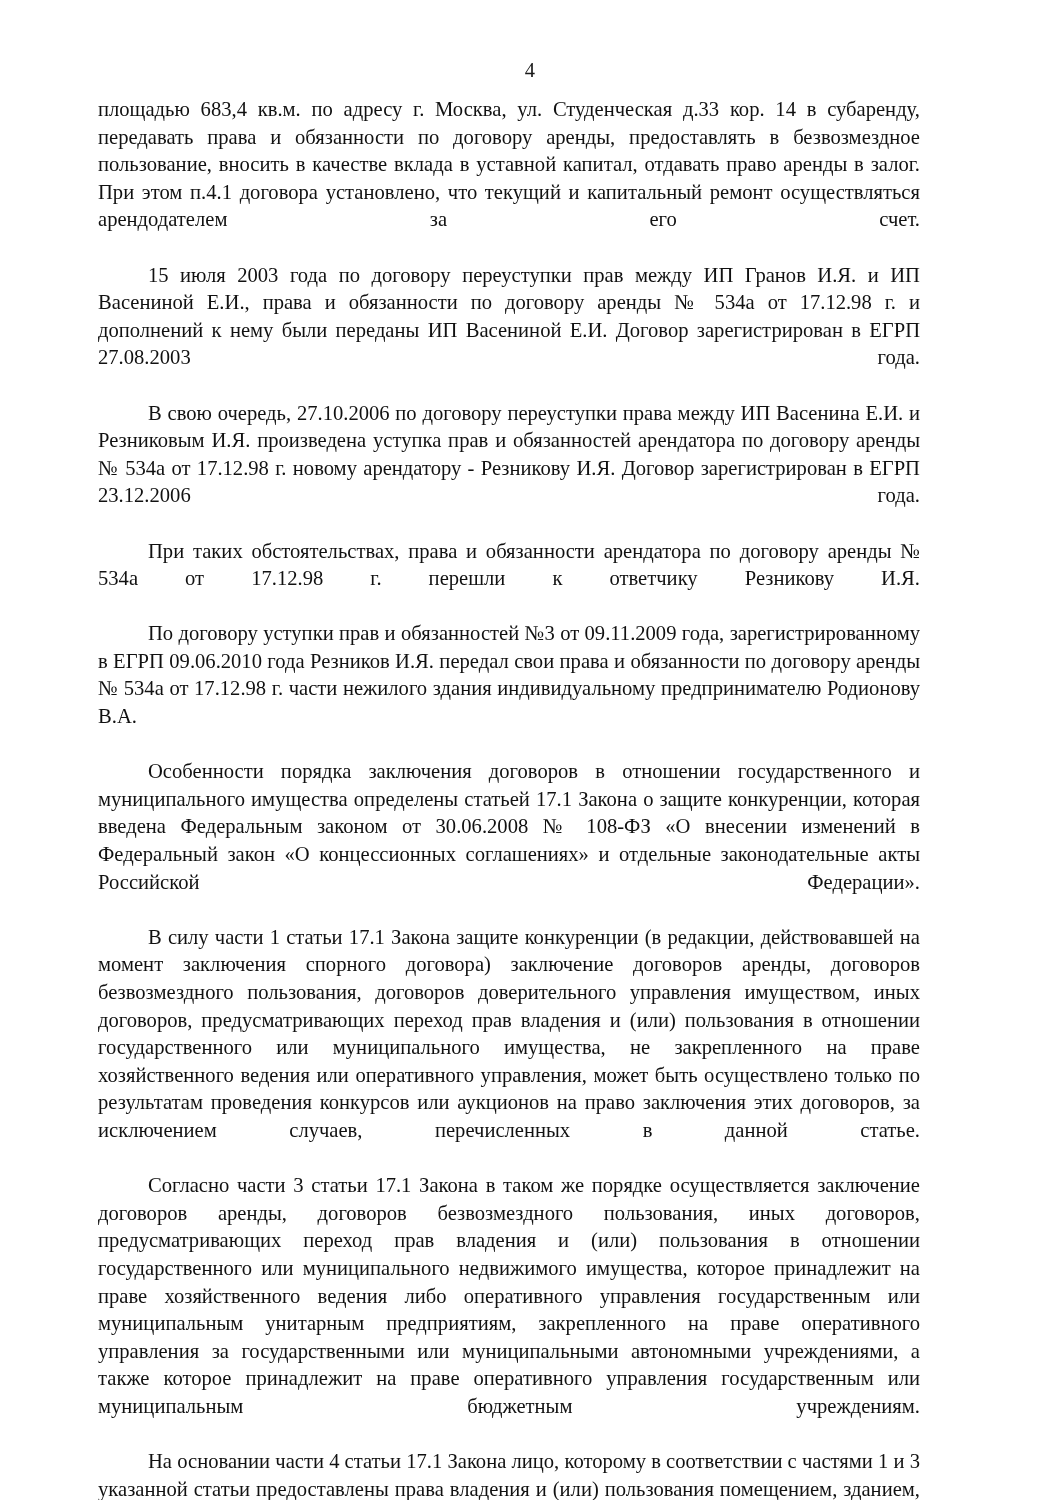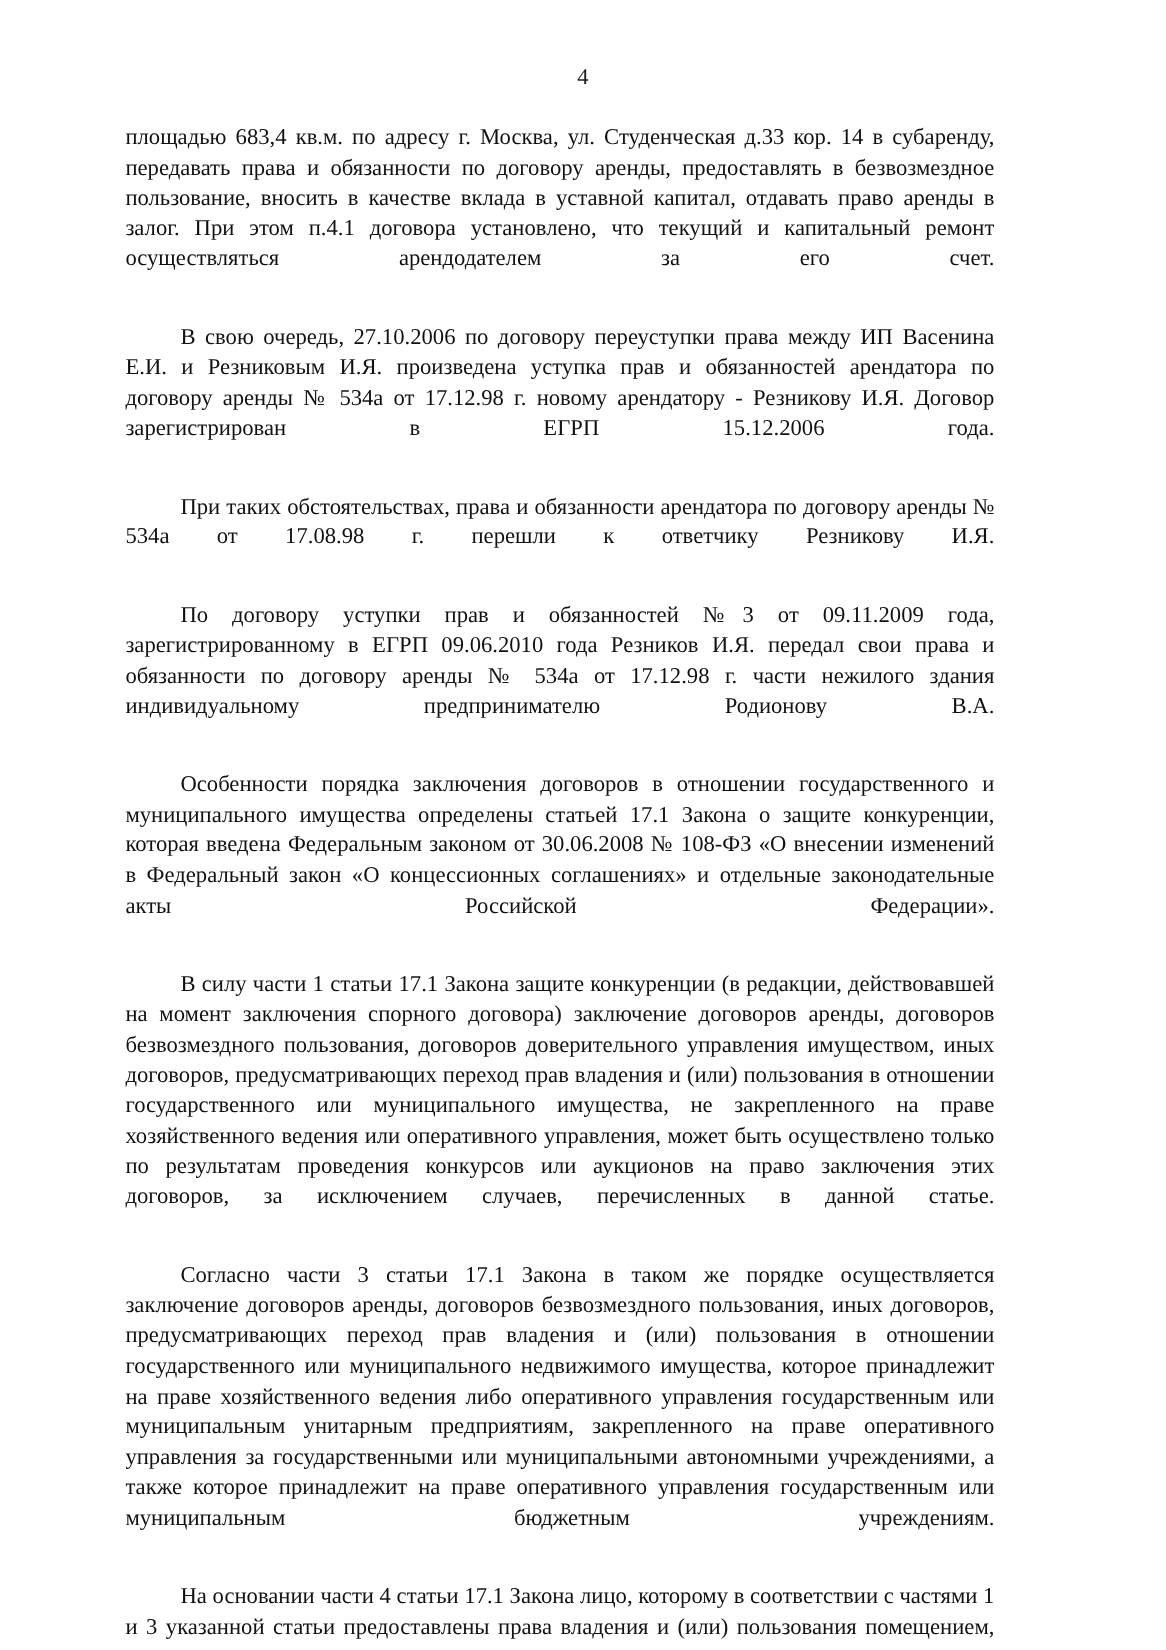--- a/index.html
+++ b/index.html
@@ -43,21 +43,21 @@
     left: 98px;
     width: 822px;
     font-size: 20.6px;
     line-height: 27.6px;
     text-align: justify;
     text-justify: inter-word;
     color: #111111;
   }
 
   .para {
-    margin: 16px;
+    margin: 0;
     padding: 0;
     text-indent: 50px;
     text-align: justify;
     text-justify: inter-word;
     hyphens: none;
     font-family: Liberation Serif, serif;
   }
 
   .para.no-indent {
     text-indent: 0;
@@ -73,22 +73,23 @@
 </head>
 <body>
 
 <div class="page">
 
   <div class="page-number">4</div>
 
   <div class="body-text">
 
     <p class="para no-indent">площадью 683,4 кв.м. по адресу г. Москва, ул. Студенческая д.33 кор. 14 в субаренду, передавать права и обязанности по договору аренды, предоставлять  в безвозмездное пользование, вносить в качестве вклада в уставной капитал, отдавать право аренды в залог. При этом п.4.1 договора установлено, что текущий и капитальный ремонт осуществляться  арендодателем за его счет.</p>
-    <p class="para">В свою очередь, 27.10.2006 по договору переуступки права между ИП Васенина Е.И. и Резниковым И.Я. произведена уступка прав и обязанностей арендатора   по договору аренды № 534а от 17.12.98 г. новому  арендатору - Резникову И.Я. Договор зарегистрирован в ЕГРП 15.12.2006 года.</p>
-    <p class="para">При таких обстоятельствах, права и обязанности арендатора   по договору аренды № 534а от 17.08.98 г. перешли к ответчику Резникову И.Я.</p>
+    <p class="para">15 июля 2003 года по договору переуступки прав между ИП Гранов И.Я. и ИП Васениной Е.И., права и обязанности по договору аренды № 534а от 17.12.98 г. и дополнений к нему были переданы ИП Васениной Е.И. Договор зарегистрирован в ЕГРП 27.08.2003 года.</p>
+    <p class="para">В свою очередь, 27.10.2006 по договору переуступки права между ИП Васенина Е.И. и Резниковым И.Я. произведена уступка прав и обязанностей арендатора   по договору аренды № 534а от 17.12.98 г. новому  арендатору - Резникову И.Я. Договор зарегистрирован в ЕГРП 23.12.2006 года.</p>
+    <p class="para">При таких обстоятельствах, права и обязанности арендатора   по договору аренды № 534а от 17.12.98 г. перешли к ответчику Резникову И.Я.</p>
     <p class="para">По договору уступки прав и обязанностей №3 от 09.11.2009 года, зарегистрированному в ЕГРП 09.06.2010 года Резников И.Я. передал свои права и обязанности по договору аренды № 534а от 17.12.98 г.   части нежилого здания индивидуальному предпринимателю Родионову В.А.</p>
     <p class="para">Особенности порядка заключения договоров в отношении государственного и муниципального имущества определены статьей 17.1 Закона о защите конкуренции, которая введена Федеральным законом от 30.06.2008 № 108-ФЗ «О внесении изменений в Федеральный закон «О концессионных соглашениях» и отдельные законодательные акты Российской Федерации».</p>
     <p class="para">В силу части 1 статьи 17.1 Закона защите конкуренции (в редакции, действовавшей на момент заключения спорного договора) заключение договоров аренды, договоров безвозмездного пользования, договоров доверительного управления имуществом, иных договоров, предусматривающих переход прав владения и (или) пользования в отношении государственного или муниципального имущества, не закрепленного на праве хозяйственного ведения или оперативного управления, может быть осуществлено только по результатам проведения конкурсов или аукционов на право заключения этих договоров, за исключением случаев, перечисленных в данной статье.</p>
     <p class="para">Согласно части 3 статьи 17.1 Закона в таком же порядке осуществляется заключение договоров аренды, договоров безвозмездного пользования, иных договоров, предусматривающих переход прав владения и (или) пользования в отношении государственного или муниципального недвижимого имущества, которое принадлежит на праве хозяйственного ведения либо оперативного управления государственным или муниципальным унитарным предприятиям, закрепленного на праве оперативного управления за государственными или муниципальными автономными учреждениями, а также которое принадлежит на праве оперативного управления государственным или муниципальным бюджетным учреждениям.</p>
     <p class="para">На основании части 4 статьи 17.1 Закона лицо, которому в соответствии с частями 1 и 3 указанной статьи предоставлены права владения и (или) пользования помещением, зданием, строением или сооружением, может передать такие права в отношении части или частей помещения, здания, строения или сооружения третьим лицам с согласия собственника без проведения конкурсов или аукционов. При этом общая площадь передаваемых во владение и (или) в пользование третьим лицам части или частей помещения, здания, строения или сооружения не может превышать десять процентов площади помещения, здания, строения или сооружения и составлять более чем двадцать квадратных метров.</p>
 
   </div>
 </div>
 
 </body></html>

